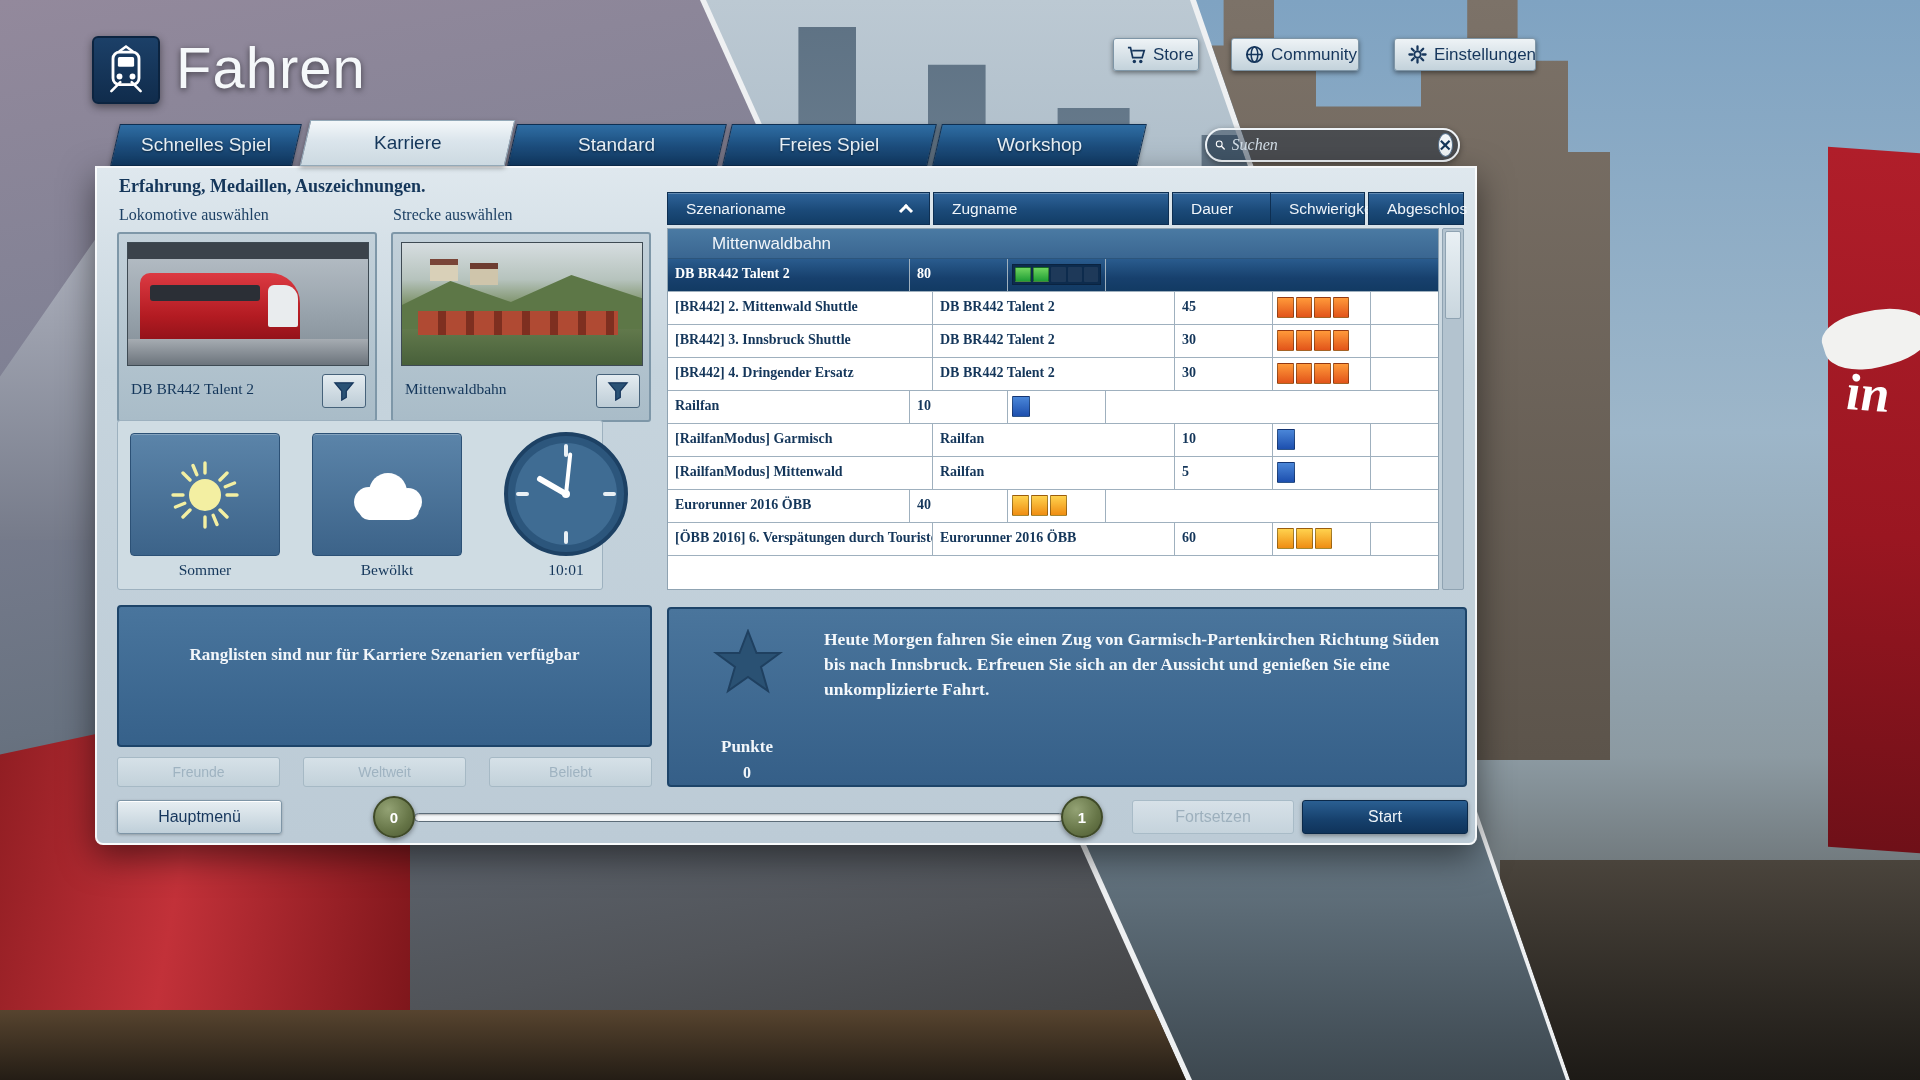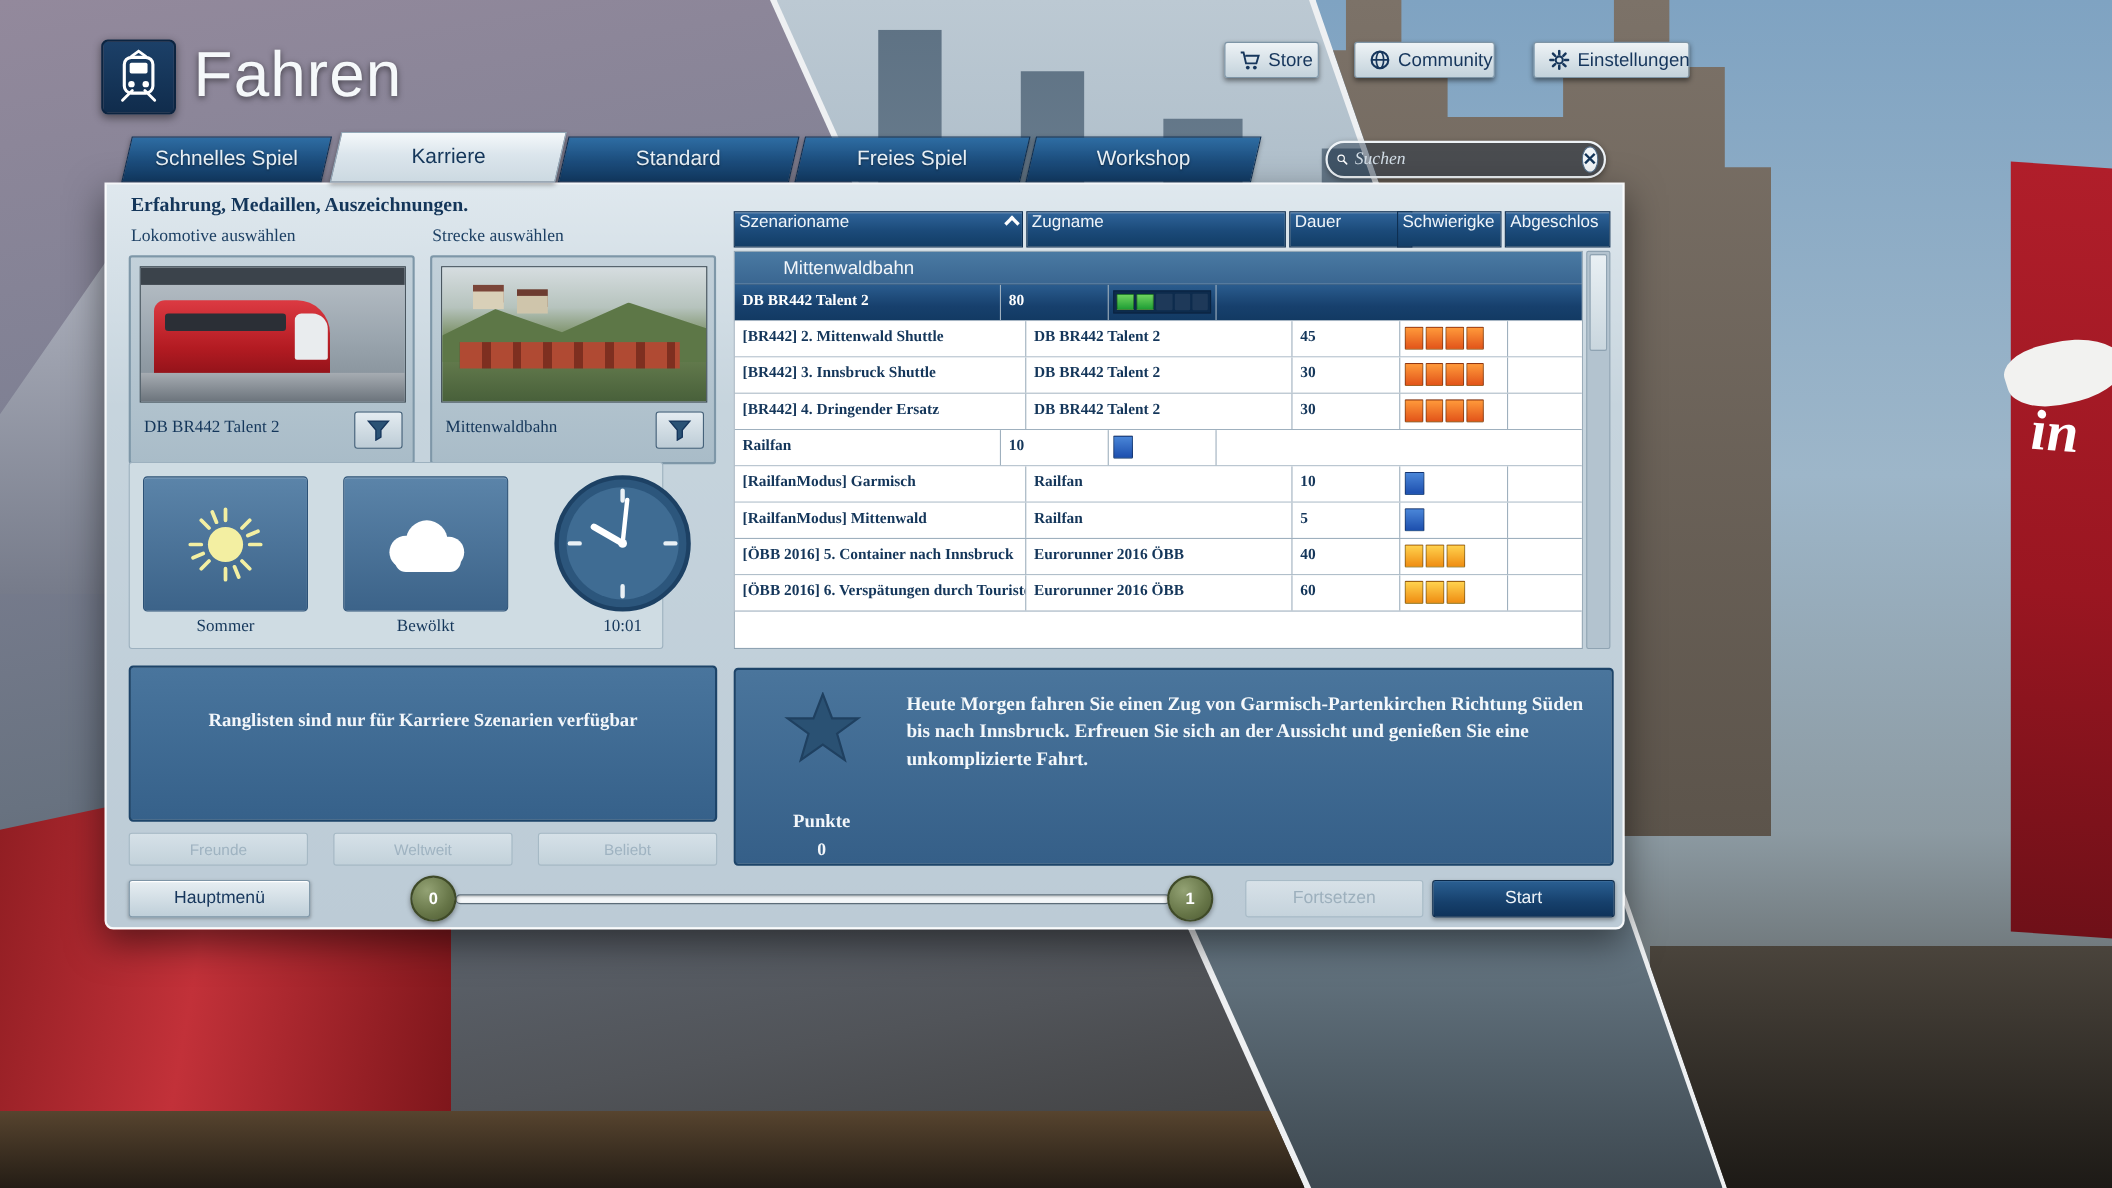--- a/index.html
+++ b/index.html
@@ -78,21 +78,21 @@
   .btn-disabled{background:linear-gradient(180deg,#d7e1e8,#c5d3dc);border:1px solid #a8bbc7;color:#9db0bd;cursor:default}
   .btn-primary{background:linear-gradient(180deg,#2a5f92 0%,#16406c 60%,#0f335a 100%);border:1px solid #0b2949;color:#eef4f9;box-shadow:0 2px 4px rgba(0,0,0,.35)}
   .main-menu-btn{position:absolute;left:20px;top:632px;width:165px}
   .resume-btn{position:absolute;left:1035px;top:632px;width:162px}
   .start-btn{position:absolute;left:1205px;top:632px;width:166px}
   .slider-track{position:absolute;left:317px;top:645px;width:650px;height:9px;background:#f4f7f9;border:1px solid #5c6c78;border-radius:5px;box-shadow:inset 0 1px 2px rgba(0,0,0,.3)}
   .slider-knob{position:absolute;top:628px;width:42px;height:42px;border-radius:50%;background:radial-gradient(circle at 35% 30%,#93a274,#667547 60%,#4d5a33 100%);border:2px solid #3f4a28;color:#fff;font-size:15px;font-weight:700;display:flex;align-items:center;justify-content:center;box-shadow:0 2px 5px rgba(0,0,0,.4);cursor:pointer}
 
   
   .thead{position:absolute;left:570px;top:24px;width:797px;height:33px}
-  .th{position:absolute;top:0;height:33px;background:linear-gradient(180deg,#2f649a 0%,#1b4a79 55%,#123d66 100%);border:1px solid #0e2f52;color:#f0f5fa;font-size:15.5px;display:flex;align-items:flex-start;padding:0 4px;cursor:pointer;box-shadow:inset 0 1px 0 rgba(255,255,255,.25)}
+  .th{position:absolute;top:0;height:33px;background:linear-gradient(180deg,#2f649a 0%,#1b4a79 55%,#123d66 100%);border:1px solid #0e2f52;color:#f0f5fa;font-size:15.5px;display:flex;align-items:center;padding:0 18px;cursor:pointer;box-shadow:inset 0 1px 0 rgba(255,255,255,.25)}
   .sort-up{width:10px;height:10px;border-top:3px solid #fff;border-left:3px solid #fff;transform:rotate(45deg);margin-left:auto;margin-top:5px}
   .tbody{position:absolute;left:570px;top:60px;width:772px;height:362px;background:#fff;border:1px solid #8fa3b2}
   .group-row{height:30px;background:linear-gradient(180deg,#4a7aa3,#3a6691);color:#f2f6fa;font-size:17px;display:flex;align-items:center;padding-left:44px;border-bottom:1px solid #2c557c}
   .trow{display:flex;height:33px;background:#fff;border-bottom:1px solid #9fb0be;cursor:pointer}
   .tcell{font-family:"Liberation Serif",serif;font-weight:700;font-size:14px;color:#14365a;padding:7px 7px 0;white-space:nowrap;overflow:hidden;border-right:1px solid #9fb0be}
   .c-name{width:265px}.c-train{width:242px}.c-dur{width:98px}
   .c-diff{width:98px;padding:0}.c-done{flex:1;border-right:none}
   .trow.selected{background:linear-gradient(180deg,#2a5c8e 0%,#17406d 60%,#123a63 100%)}
   .trow.selected .tcell{color:#fff}
   .diff-bar{display:flex;gap:2px;height:21px;margin:5px 4px;flex:1}
@@ -436,21 +436,20 @@
               <span class="seg"></span>
               <span class="seg"></span>
               <span class="seg"></span>
               <span class="seg"></span>
             </div>
     </div>
     <div class="tcell c-done"></div>
   </div>
 
   <div class="trow">
-    <div class="tcell c-name">[ÖBB 2016] 5. Container nach Innsbruck</div>
     <div class="tcell c-train">Eurorunner 2016 ÖBB</div>
     <div class="tcell c-dur">40</div>
     <div class="tcell c-diff">
       <div class="diff-bar">
               <span class="seg filled" style="background: linear-gradient(rgb(255, 210, 78), rgb(239, 141, 18));"></span>
               <span class="seg filled" style="background: linear-gradient(rgb(255, 210, 78), rgb(239, 141, 18));"></span>
               <span class="seg filled" style="background: linear-gradient(rgb(255, 210, 78), rgb(239, 141, 18));"></span>
               <span class="seg"></span>
               <span class="seg"></span>
             </div>

